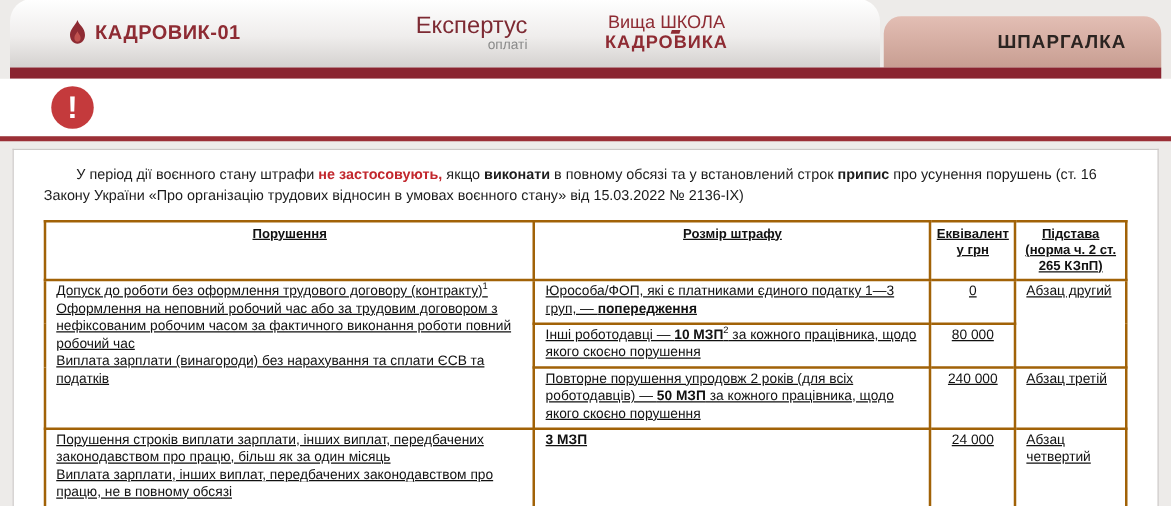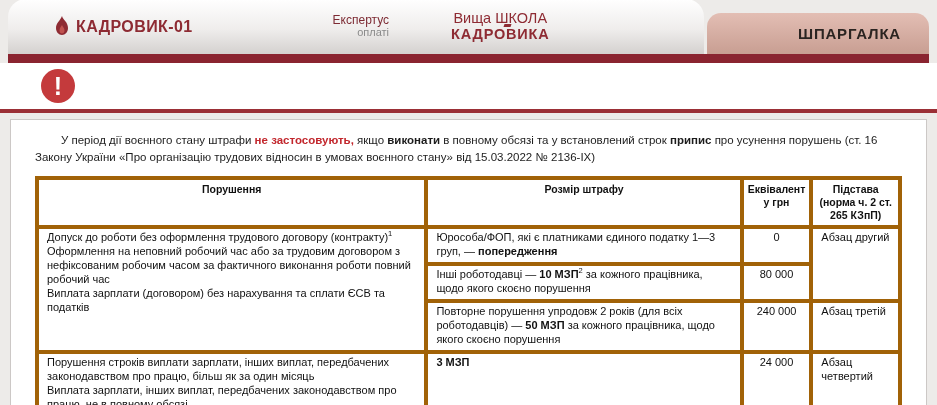--- a/index.html
+++ b/index.html
@@ -5,21 +5,21 @@
   html,body{margin:0;padding:0;overflow:hidden;}
   .page{position:relative;width:937px;height:405px;background:#edebe9;font-family:"Liberation Sans",sans-serif;overflow:hidden;}
 
   
   .header-row{position:absolute;left:8px;right:8px;top:9px;height:45px;display:flex;align-items:flex-end;}
   .header-bar{flex:1;height:55px;background:linear-gradient(#ffffff,#efedec 55%,#d4d1cf);border-radius:18px 18px 0 0;display:flex;align-items:center;}
   .header-tab{width:222px;height:41px;background:linear-gradient(#e3beb4,#c89e92);border-radius:14px 14px 0 0;display:flex;align-items:center;justify-content:flex-end;padding-right:28px;box-sizing:border-box;color:#2b2421;font-weight:bold;font-size:15px;letter-spacing:0.8px;margin-left:3px;}
   .brand1{display:flex;align-items:center;margin-left:46px;color:#8e2b33;font-weight:bold;font-size:16px;letter-spacing:0.4px;}
   .brand1 svg{margin-right:6px;}
   .brand2{margin-left:92px;text-align:right;line-height:1.05;}
-  .brand2 .l1{color:#7d2a33;font-size:12px;padding-left:48px;}
+  .brand2 .l1{color:#7d2a33;font-size:19px;padding-left:48px;}
   .brand2 .l2{color:#8a8a8a;font-size:11px;}
   .brand3{margin-left:62px;text-align:center;color:#8e2b33;line-height:1.1;position:relative;}
   .brand3 .l1{font-size:14.5px;}
   .brand3 .l2{font-size:14.5px;font-weight:bold;letter-spacing:0.8px;}
   .grad-cap{position:absolute;left:54%;top:13px;width:7px;height:3px;background:#8e2b33;transform:skewX(-18deg);}
   .red-band{position:absolute;left:8px;right:8px;top:54px;height:9px;background:#8a2430;}
 
   
   .title-strip{position:absolute;top:63px;left:0;right:0;height:46px;background:#ffffff;display:flex;align-items:center;}
   .excl{width:34px;height:34px;border-radius:50%;background:#c43a3c;color:#fff;font-weight:bold;font-size:25px;display:flex;align-items:center;justify-content:center;margin-left:41px;flex:0 0 auto;}
@@ -27,21 +27,21 @@
   .red-line{position:absolute;top:109px;left:0;right:0;height:4px;background:#9b2f36;}
 
   
   .card{position:absolute;top:119px;left:10px;right:10px;height:310px;background:#fff;border:1px solid #ccc8c6;border-bottom:none;box-sizing:border-box;}
   .intro{margin:12px 24px 0;font-size:11.5px;line-height:1.5;color:#1c1c1c;text-indent:26px;}
   .red-bold{color:#c2272d;font-weight:bold;}
   .b{font-weight:bold;}
 
   
   table.fines{border-collapse:collapse;margin:9px 24px 0;width:calc(100% - 48px);font-size:11px;color:#111;}
-  table.fines th,table.fines td{border:4px solid #a16207;vertical-align:top;}
+  table.fines th,table.fines td{border:2px solid #a16207;vertical-align:top;text-decoration:underline;}
   table.fines th{font-size:10.5px;padding:3px 4px;line-height:1.25;text-align:center;font-weight:bold;}
   table.fines td{padding:2px 8px 3px;line-height:1.27;}
   td.viol p{margin:0;}
   td.amt{text-align:center;padding-top:3px;}
   td.basis{padding-top:3px;}
   sup{font-size:7.5px;line-height:0;}
 </style>
 </head>
 <body>
 
@@ -95,21 +95,21 @@
           <th>Розмір штрафу</th>
           <th>Еквівалент у грн</th>
           <th>Підстава (норма ч. 2 ст. 265 КЗпП)</th>
         </tr>
       </thead>
       <tbody>
         <tr>
           <td class="viol" rowspan="3">
             <p><span>Допуск до роботи без оформлення трудового договору (контракту)</span><sup>1</sup></p>
             <p>Оформлення на неповний робочий час або за трудовим договором з нефіксованим робочим часом за фактичного виконання роботи повний робочий час</p>
-            <p>Виплата зарплати (договором) без нарахування та сплати ЄСВ та податків</p>
+            <p>Виплата зарплати (винагороди) без нарахування та сплати ЄСВ та податків</p>
           </td>
           <td class="pen"><span>Юрособа/ФОП, які є платниками єдиного податку 1—3 груп, — </span><span class="b">попередження</span></td>
           <td class="amt">0</td>
           <td class="basis" rowspan="2">Абзац другий</td>
         </tr>
         <tr>
           <td class="pen"><span>Інші роботодавці — </span><span class="b">10 МЗП</span><sup>2</sup><span> за кожного працівника, щодо якого скоєно порушення</span></td>
           <td class="amt">80 000</td>
         </tr>
         <tr>

